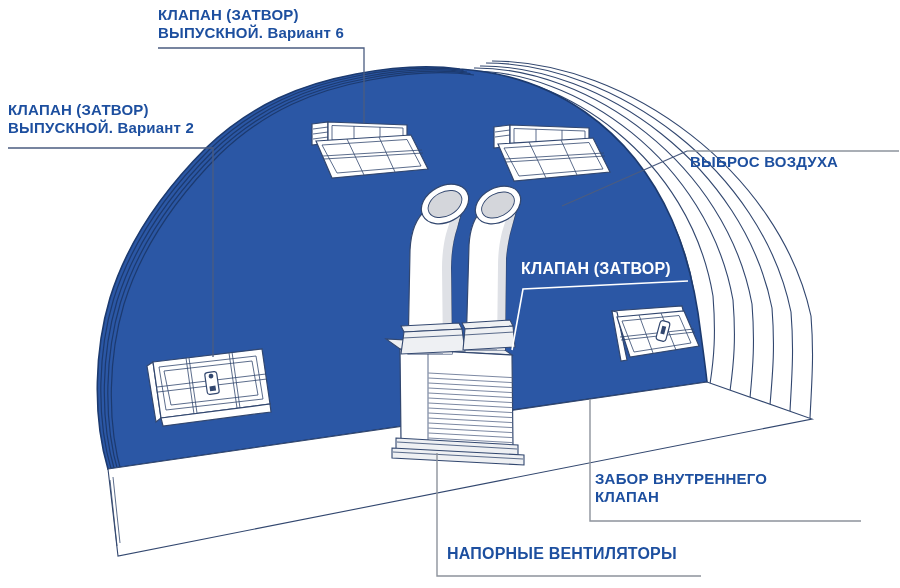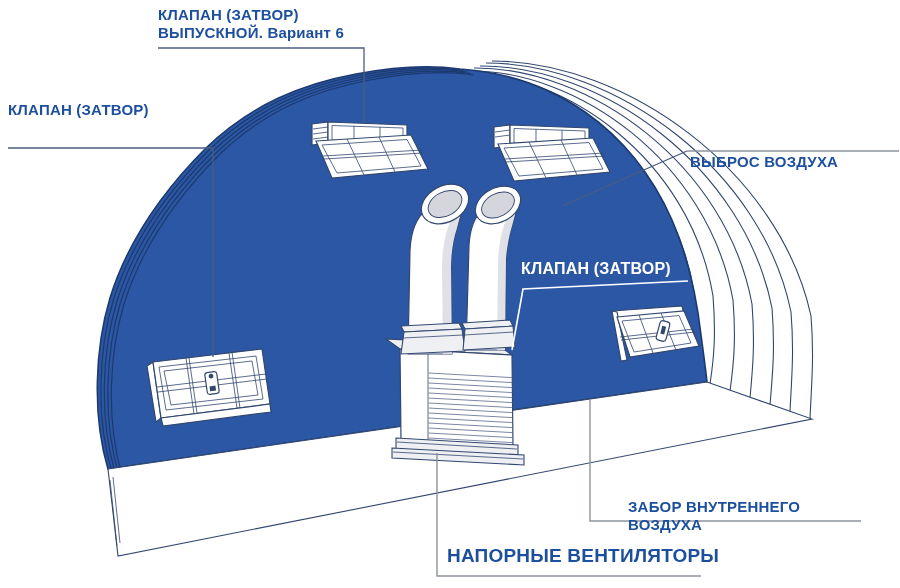--- a/index.html
+++ b/index.html
@@ -197,32 +197,33 @@
     </g>
   </svg>
 
   <div class="lbl" style="left:158px;top:6px;">
     <span>КЛАПАН (ЗАТВОР)</span>
     <span>ВЫПУСКНОЙ. Вариант 6</span>
   </div>
 
   <div class="lbl" style="left:8px;top:101px;">
     <span>КЛАПАН (ЗАТВОР)</span>
+    <span>ВЫПУСКНОЙ. Вариант 2</span>
   </div>
 
   <div class="lbl" style="left:690px;top:105px;margin-top:48px;">
     <span>ВЫБРОС ВОЗДУХА</span>
   </div>
 
   <div class="lbl lbl-white" style="left:521px;top:259px;">
     <span>КЛАПАН (ЗАТВОР)</span>
   </div>
 
-  <div class="lbl" style="left:628px;top:470px;margin-top:28px;">
+  <div class="lbl" style="left:595px;top:470px;">
     <span>ЗАБОР ВНУТРЕННЕГО</span>
-    <span>ВОЗДУХА</span>
-  </div>
-
-  <div class="lbl" style="left:447px;top:544px;font-size:19px;">
+    <span>КЛАПАН</span>
+  </div>
+
+  <div class="lbl" style="left:447px;top:544px;font-size:16px;">
     <span>НАПОРНЫЕ ВЕНТИЛЯТОРЫ</span>
   </div>
 
 </div>
 
 </body></html>

